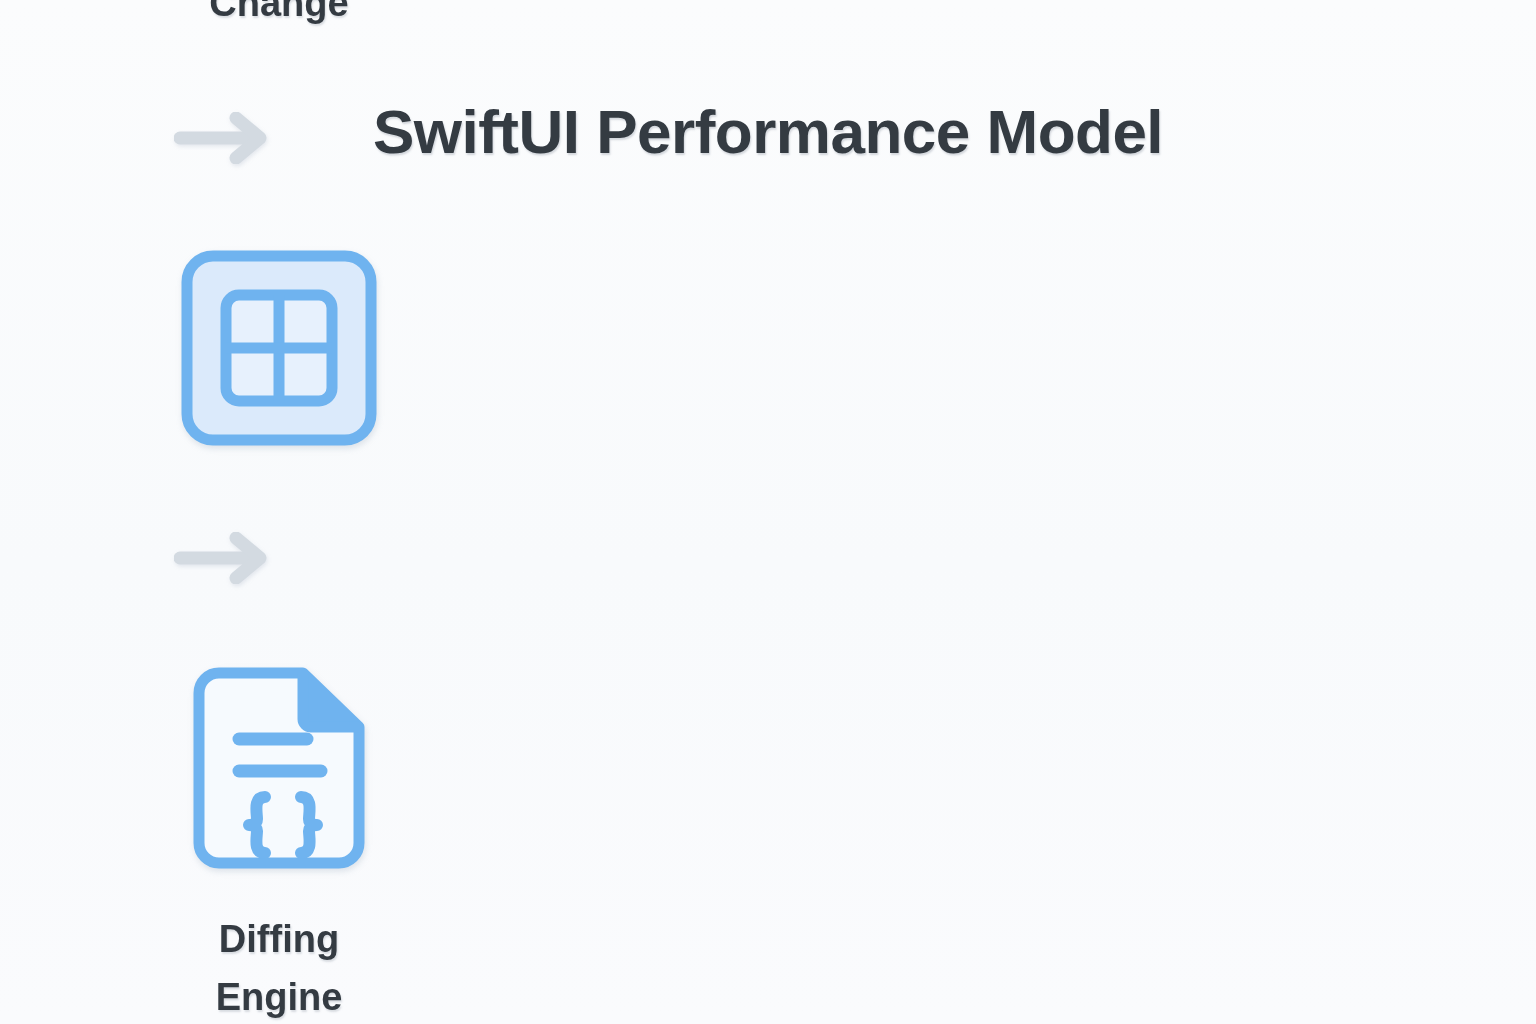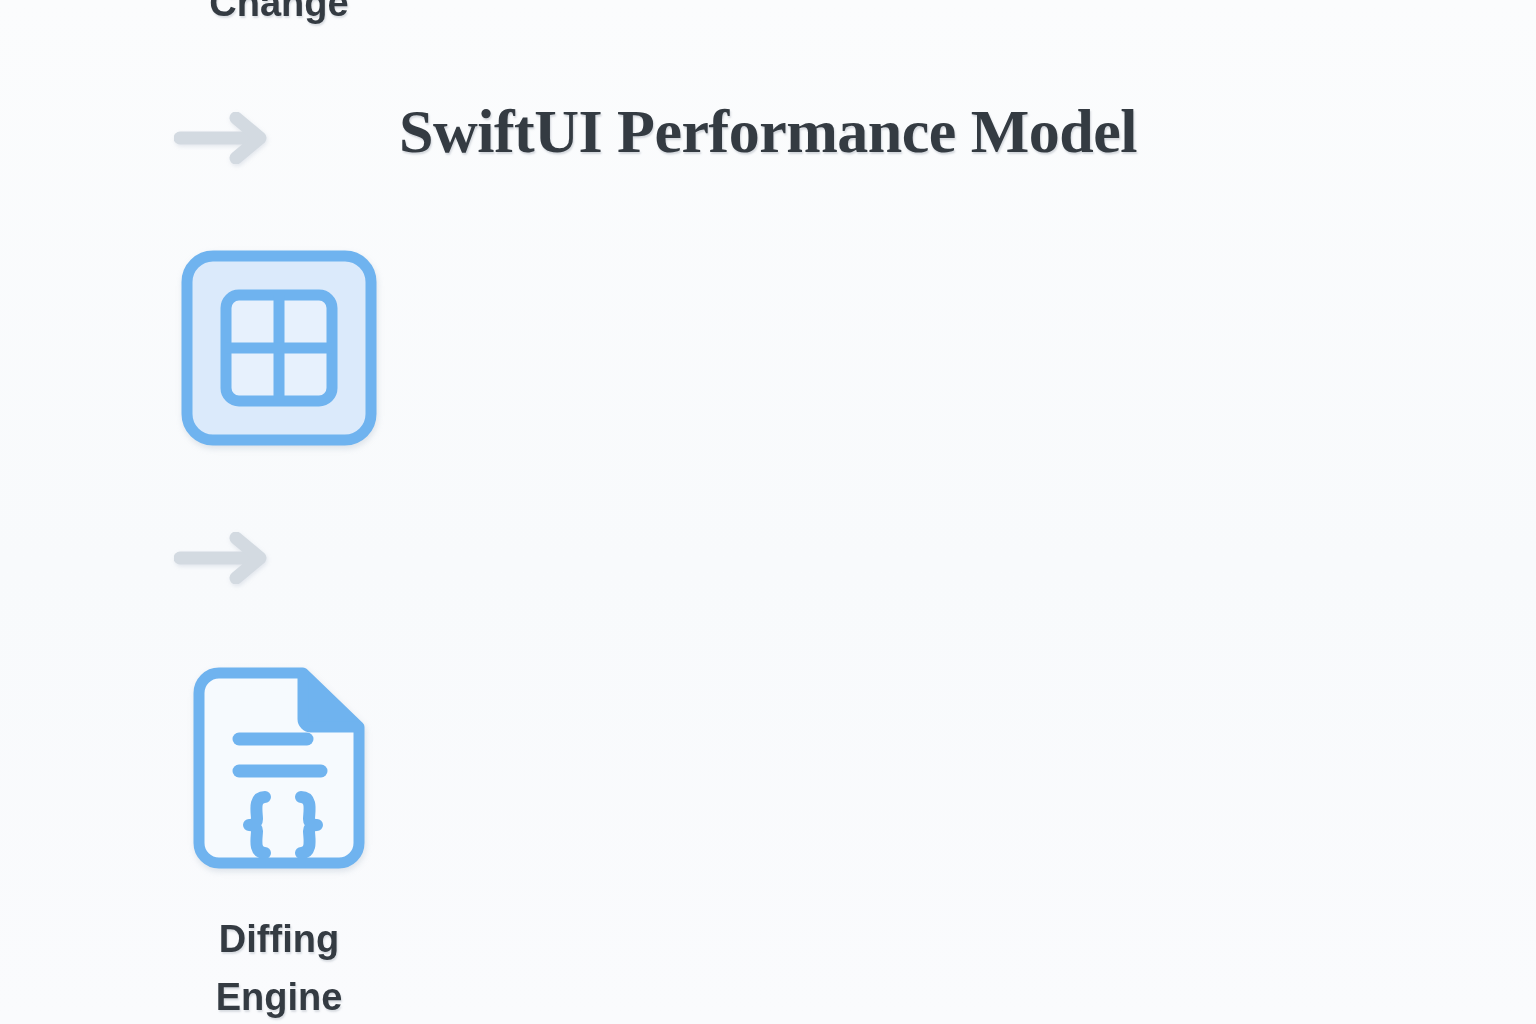--- a/index.html
+++ b/index.html
@@ -28,21 +28,20 @@
     top: 96px;
     left: 0;
     width: 1536px;
     text-align: center;
     font-size: 62px;
     font-weight: bold;
     letter-spacing: -0.5px;
     color: #343b42;
     text-shadow: 1px 2px 2px rgba(120, 130, 145, 0.30);
     white-space: nowrap;
-    font-family: Liberation Serif, serif;
   }
 
   
   #flow-row {
     position: absolute;
     top: 368px;
     left: 168px;
     width: 1224px;
     height: 380px;
     display: flex;

